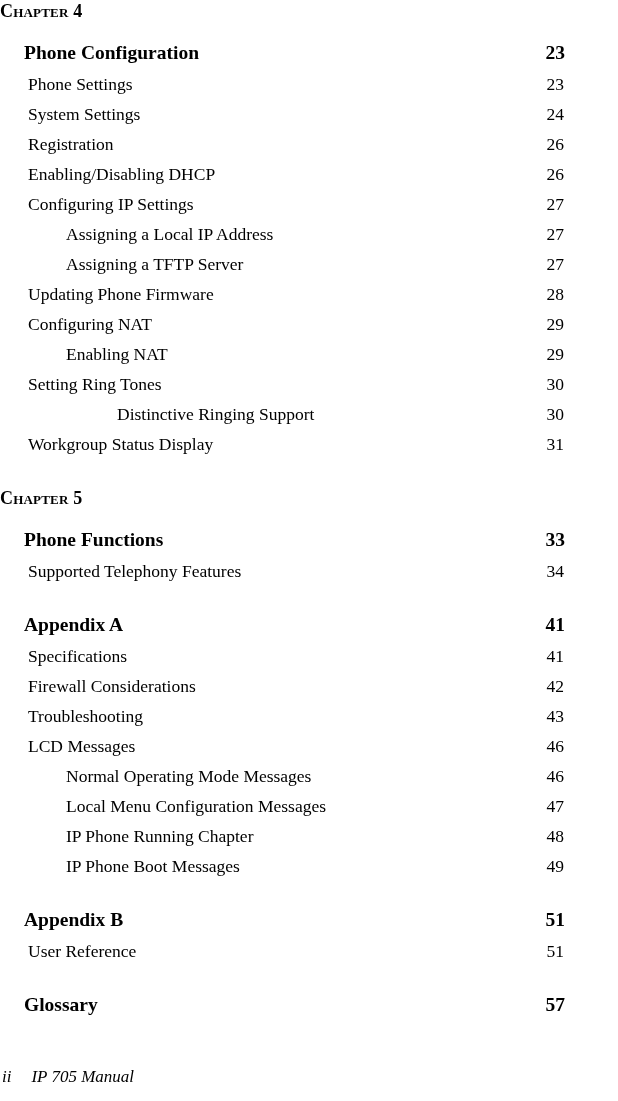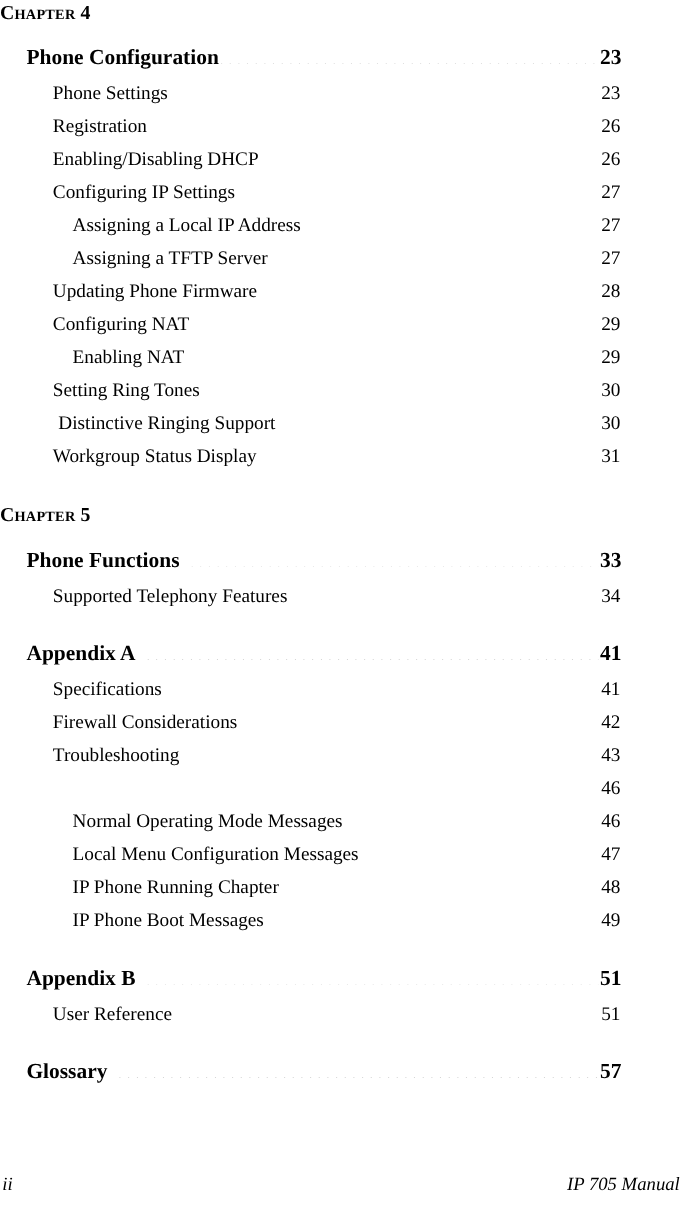--- a/index.html
+++ b/index.html
@@ -73,51 +73,50 @@
     font-weight: bold;
     height: 33px;
     line-height: 33px;
   }
   .lvl0 .toc-title { padding-left: 24px; }
   .lvl0 .toc-leader .dots { letter-spacing: 3.0px; font-weight: bold; }
   .lvl0 .toc-page { padding-right: 1px; }
 
   
   .lvl1 { font-size: 17.5px; }
-  .lvl1 .toc-title { padding-left: 48px; }
+  .lvl1 .toc-title { padding-left: 28px; }
   .lvl1 .toc-page { padding-right: 2px; }
 
   
   .lvl2 { font-size: 17.5px; }
   .lvl2 .toc-title { padding-left: 66px; }
   .lvl2 .toc-page { padding-right: 2px; }
 
   
   .lvl3 { font-size: 17.5px; }
-  .lvl3 .toc-title { padding-left: 53px; text-align: right; }
+  .lvl3 .toc-title { padding-left: 117px; text-align: right; }
   .lvl3 .toc-page { padding-right: 2px; }
 
   
   .tight .toc-title { padding-right: 0px; }
   .gap-md .toc-title { padding-right: 9px; }
 
   .spacer-lg { height: 28px; }
   .spacer-md { height: 22px; }
   .spacer-sm { height: 14px; }
 
   
   #footer {
     position: absolute;
     left: 0;
     bottom: 14px;
     width: 618px;
     display: flex;
     align-items: baseline;
     font-size: 17px;
-    justify-content: space-between;
   }
   #footer .folio {
     padding-left: 2px;
     font-style: italic;
     font-weight: normal;
   }
   #footer .doc-title {
     padding-left: 20px;
     font-style: italic;
   }
@@ -135,20 +134,27 @@
       </span>
       <span class="toc-page">23</span>
     </div>
     <div class="toc-row lvl1 tight">
       <span class="toc-title">Phone Settings</span>
       <span class="toc-leader">
         <span class="dots">.................................................................................................................................</span>
       </span>
       <span class="toc-page">23</span>
     </div>
+    <div class="toc-row lvl1 tight">
+      <span class="toc-title">System Settings</span>
+      <span class="toc-leader">
+        <span class="dots">.................................................................................................................................</span>
+      </span>
+      <span class="toc-page">24</span>
+    </div>
     <div class="toc-row lvl1 gap-md">
       <span class="toc-title">Registration</span>
       <span class="toc-leader">
         <span class="dots">.................................................................................................................................</span>
       </span>
       <span class="toc-page">26</span>
     </div>
     <div class="toc-row lvl1 gap-md">
       <span class="toc-title">Enabling/Disabling DHCP</span>
       <span class="toc-leader">
@@ -259,20 +265,21 @@
       <span class="toc-page">42</span>
     </div>
     <div class="toc-row lvl1 tight">
       <span class="toc-title">Troubleshooting</span>
       <span class="toc-leader">
         <span class="dots">.................................................................................................................................</span>
       </span>
       <span class="toc-page">43</span>
     </div>
     <div class="toc-row lvl1 tight">
+      <span class="toc-title">LCD Messages</span>
       <span class="toc-leader">
         <span class="dots">.................................................................................................................................</span>
       </span>
       <span class="toc-page">46</span>
     </div>
     <div class="toc-row lvl2 tight">
       <span class="toc-title">Normal Operating Mode Messages</span>
       <span class="toc-leader">
         <span class="dots">.................................................................................................................................</span>
       </span>

